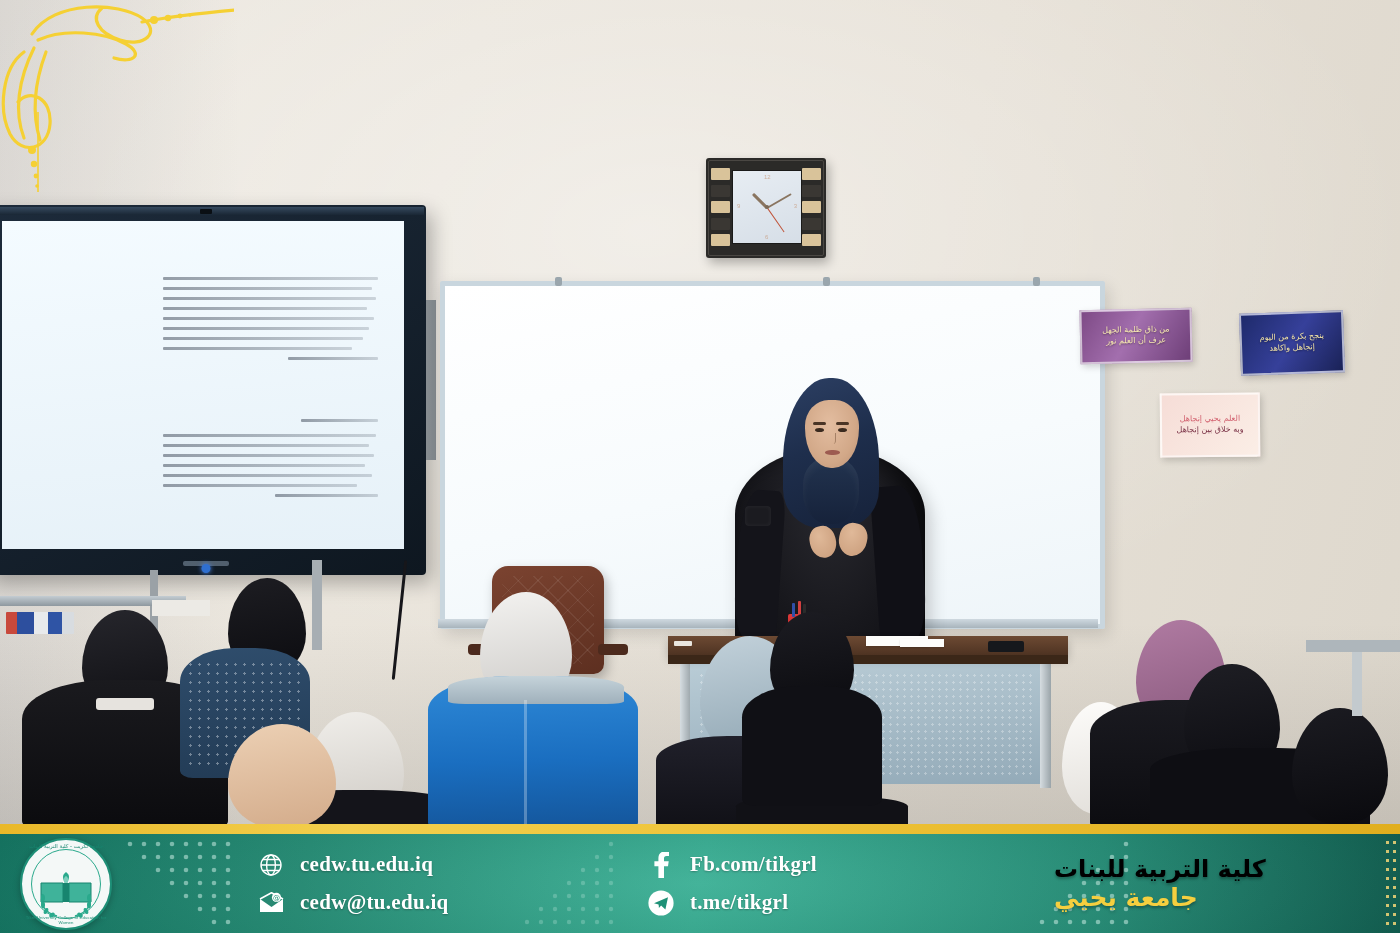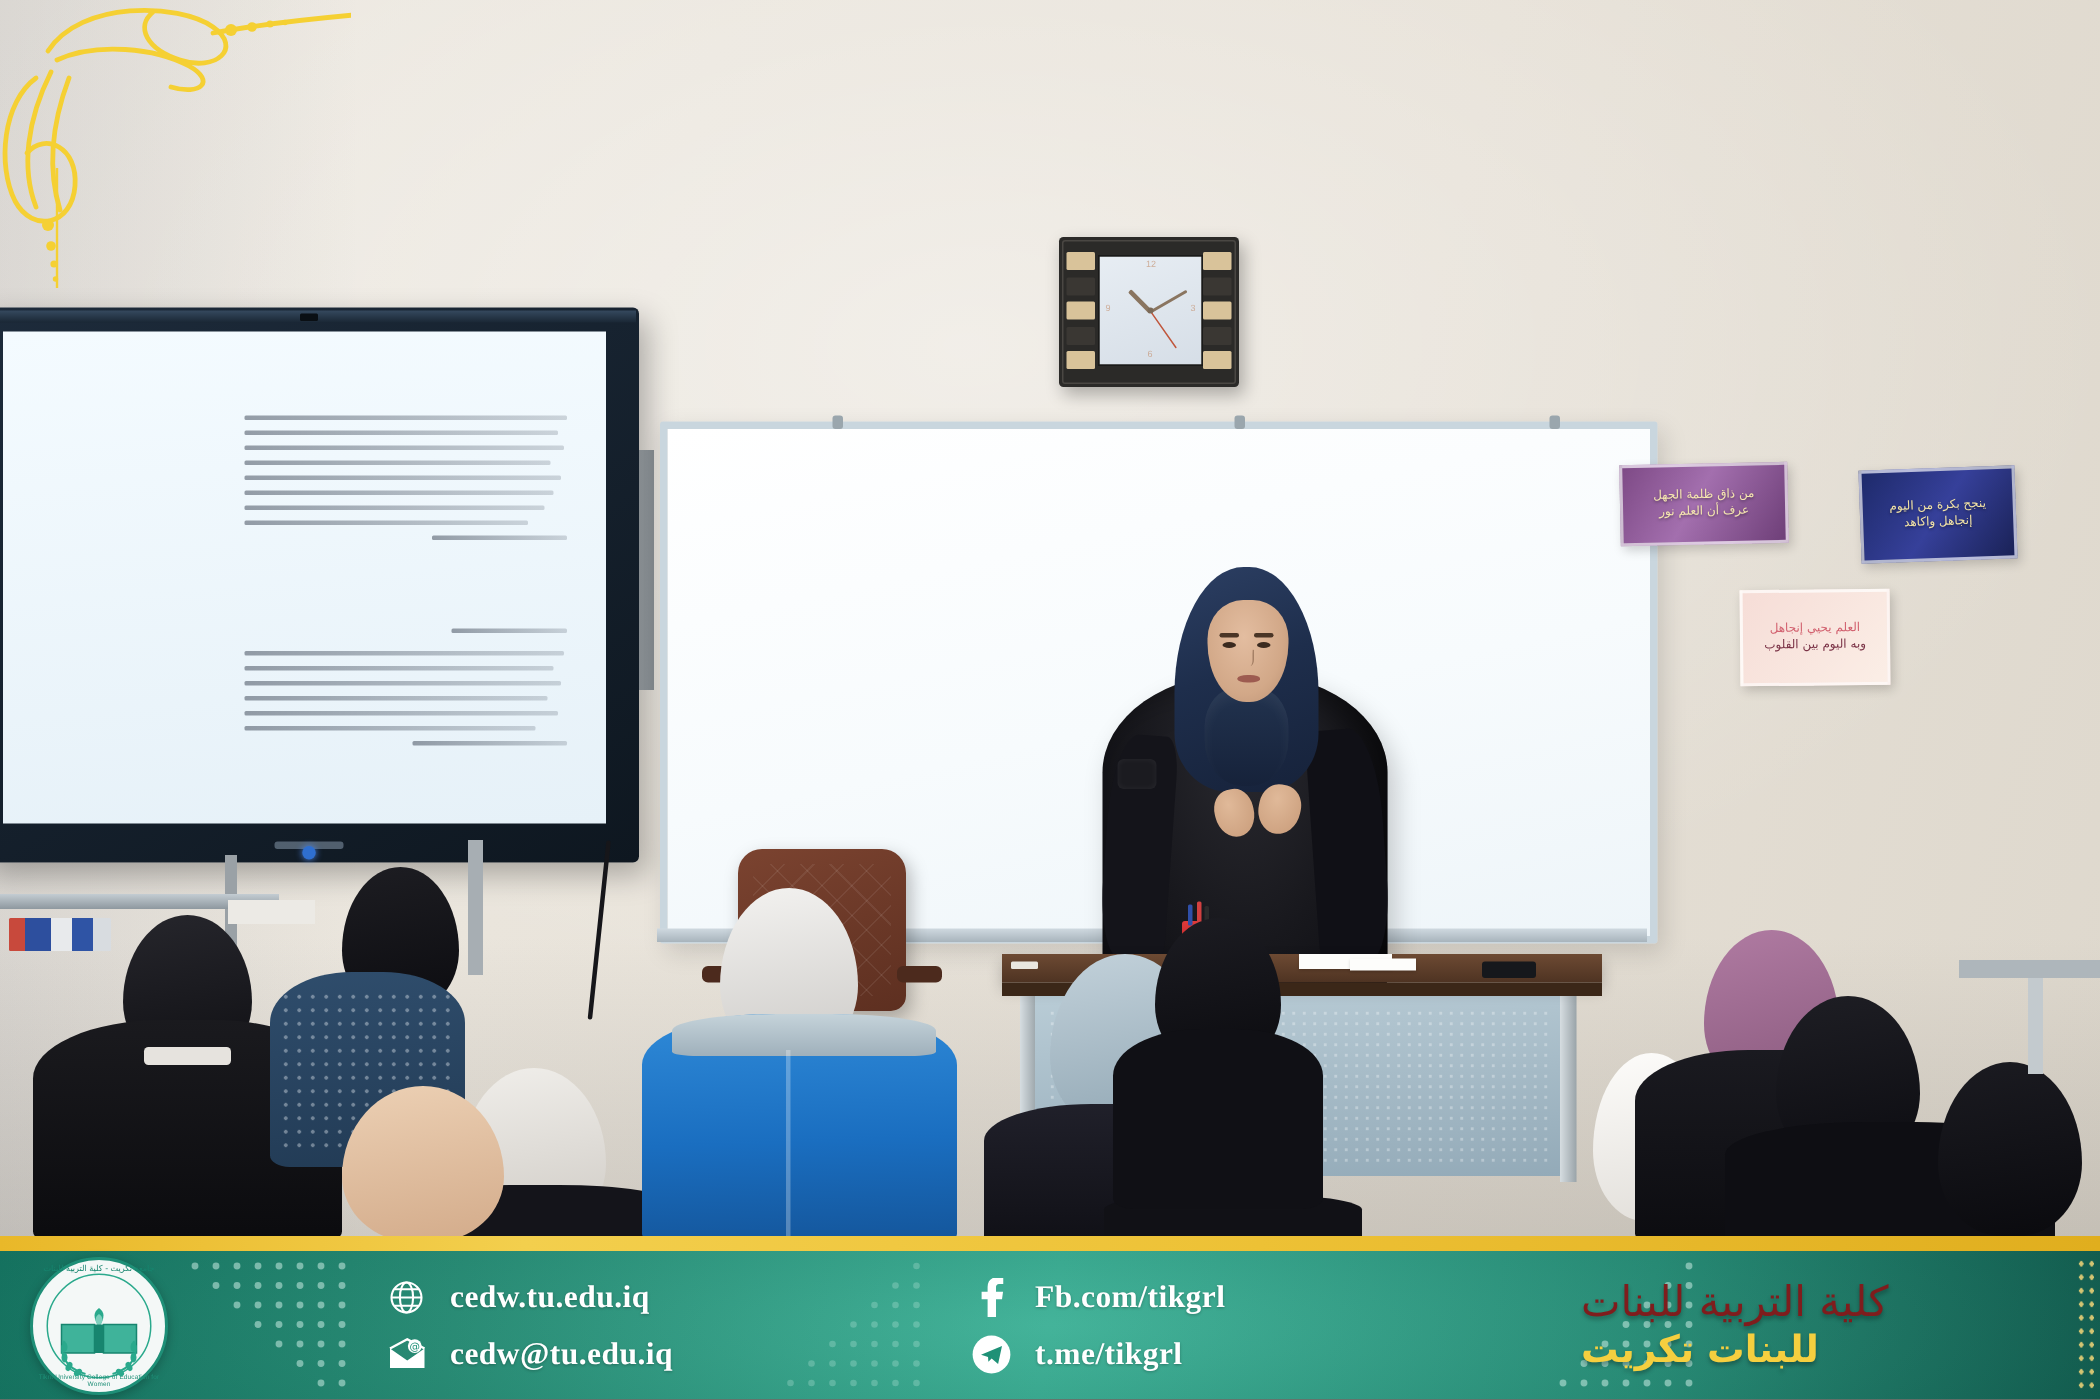--- a/index.html
+++ b/index.html
@@ -188,21 +188,21 @@
   .contacts{position:absolute;top:834px;height:99px;display:flex;flex-direction:column;justify-content:center;gap:12px;}
   .contacts.c1{left:258px;} .contacts.c2{left:648px;}
   .c-row{display:flex;align-items:center;gap:16px;}
   .c-ico{width:26px;height:26px;display:flex;align-items:center;justify-content:center;color:#fff;flex:0 0 26px;}
   .c-txt{color:#ffffff;font-size:21px;font-weight:bold;letter-spacing:.3px;
         font-family:"Liberation Serif",serif;text-shadow:0 1px 2px rgba(0,0,0,.28);}
 
   .brand{position:absolute;right:16px;top:836px;width:330px;height:95px;
         display:flex;flex-direction:column;align-items:flex-end;justify-content:center;gap:2px;
         direction:rtl;}
-  .brand-1{color:#7f1d1d;font-size:28px;font-weight:normal;font-family:"DejaVu Sans",sans-serif;
+  .brand-1{color:#000000;font-size:24px;font-weight:bold;font-family:"DejaVu Sans",sans-serif;
         letter-spacing:1px;text-shadow:0 2px 3px rgba(0,0,0,.3);line-height:1.1;}
   .brand-2{color:#f5cf3f;font-size:25px;font-weight:bold;font-family:"DejaVu Sans",sans-serif;
         letter-spacing:1px;text-shadow:0 2px 3px rgba(0,0,0,.3);line-height:1.1;}
 </style>
 </head>
 <body>
 
 <div class="stage">
 
   <div class="photo">
@@ -307,21 +307,21 @@
     </div>
     <div class="poster p2">
       <div class="ar">
         <div>ينجح بكرة من اليوم</div>
         <div>إنجاهل واكاهد</div>
       </div>
     </div>
     <div class="poster p3">
       <div class="ar">
         <div class="top">العلم يحيي إنجاهل</div>
-        <div>وبه اليوم بين القلوب</div>
+        <div>وبه خلاق بين إنجاهل</div>
       </div>
     </div>
 
     <div class="presenter">
       <div class="pr-abaya"></div>
       <div class="pr-sleeveL"></div>
       <div class="pr-sleeveR"></div>
       <div class="pr-mic"></div>
       <div class="pr-neck"></div>
       <div class="pr-hijab"></div>
@@ -615,16 +615,16 @@
           <path d="M6 13.2 L20 7.3 L17.4 19.4 L13.1 15.6 L10.9 17.9 L10.7 14.6 Z" fill="#1f9177"></path>
           <path d="M10.7 14.6 L17.6 9.5 L11.9 15.1" fill="none" stroke="#1f9177" stroke-width=".7"></path>
         </svg>
       </span>
       <span class="c-txt">t.me/tikgrl</span>
     </div>
   </div>
 
   <div class="brand">
     <div class="brand-1">كلية التربية للبنات</div>
-    <div class="brand-2">للبنات تكريت</div>
+    <div class="brand-2">جامعة يحيي</div>
   </div>
 
 </div>
 
 </body></html>

